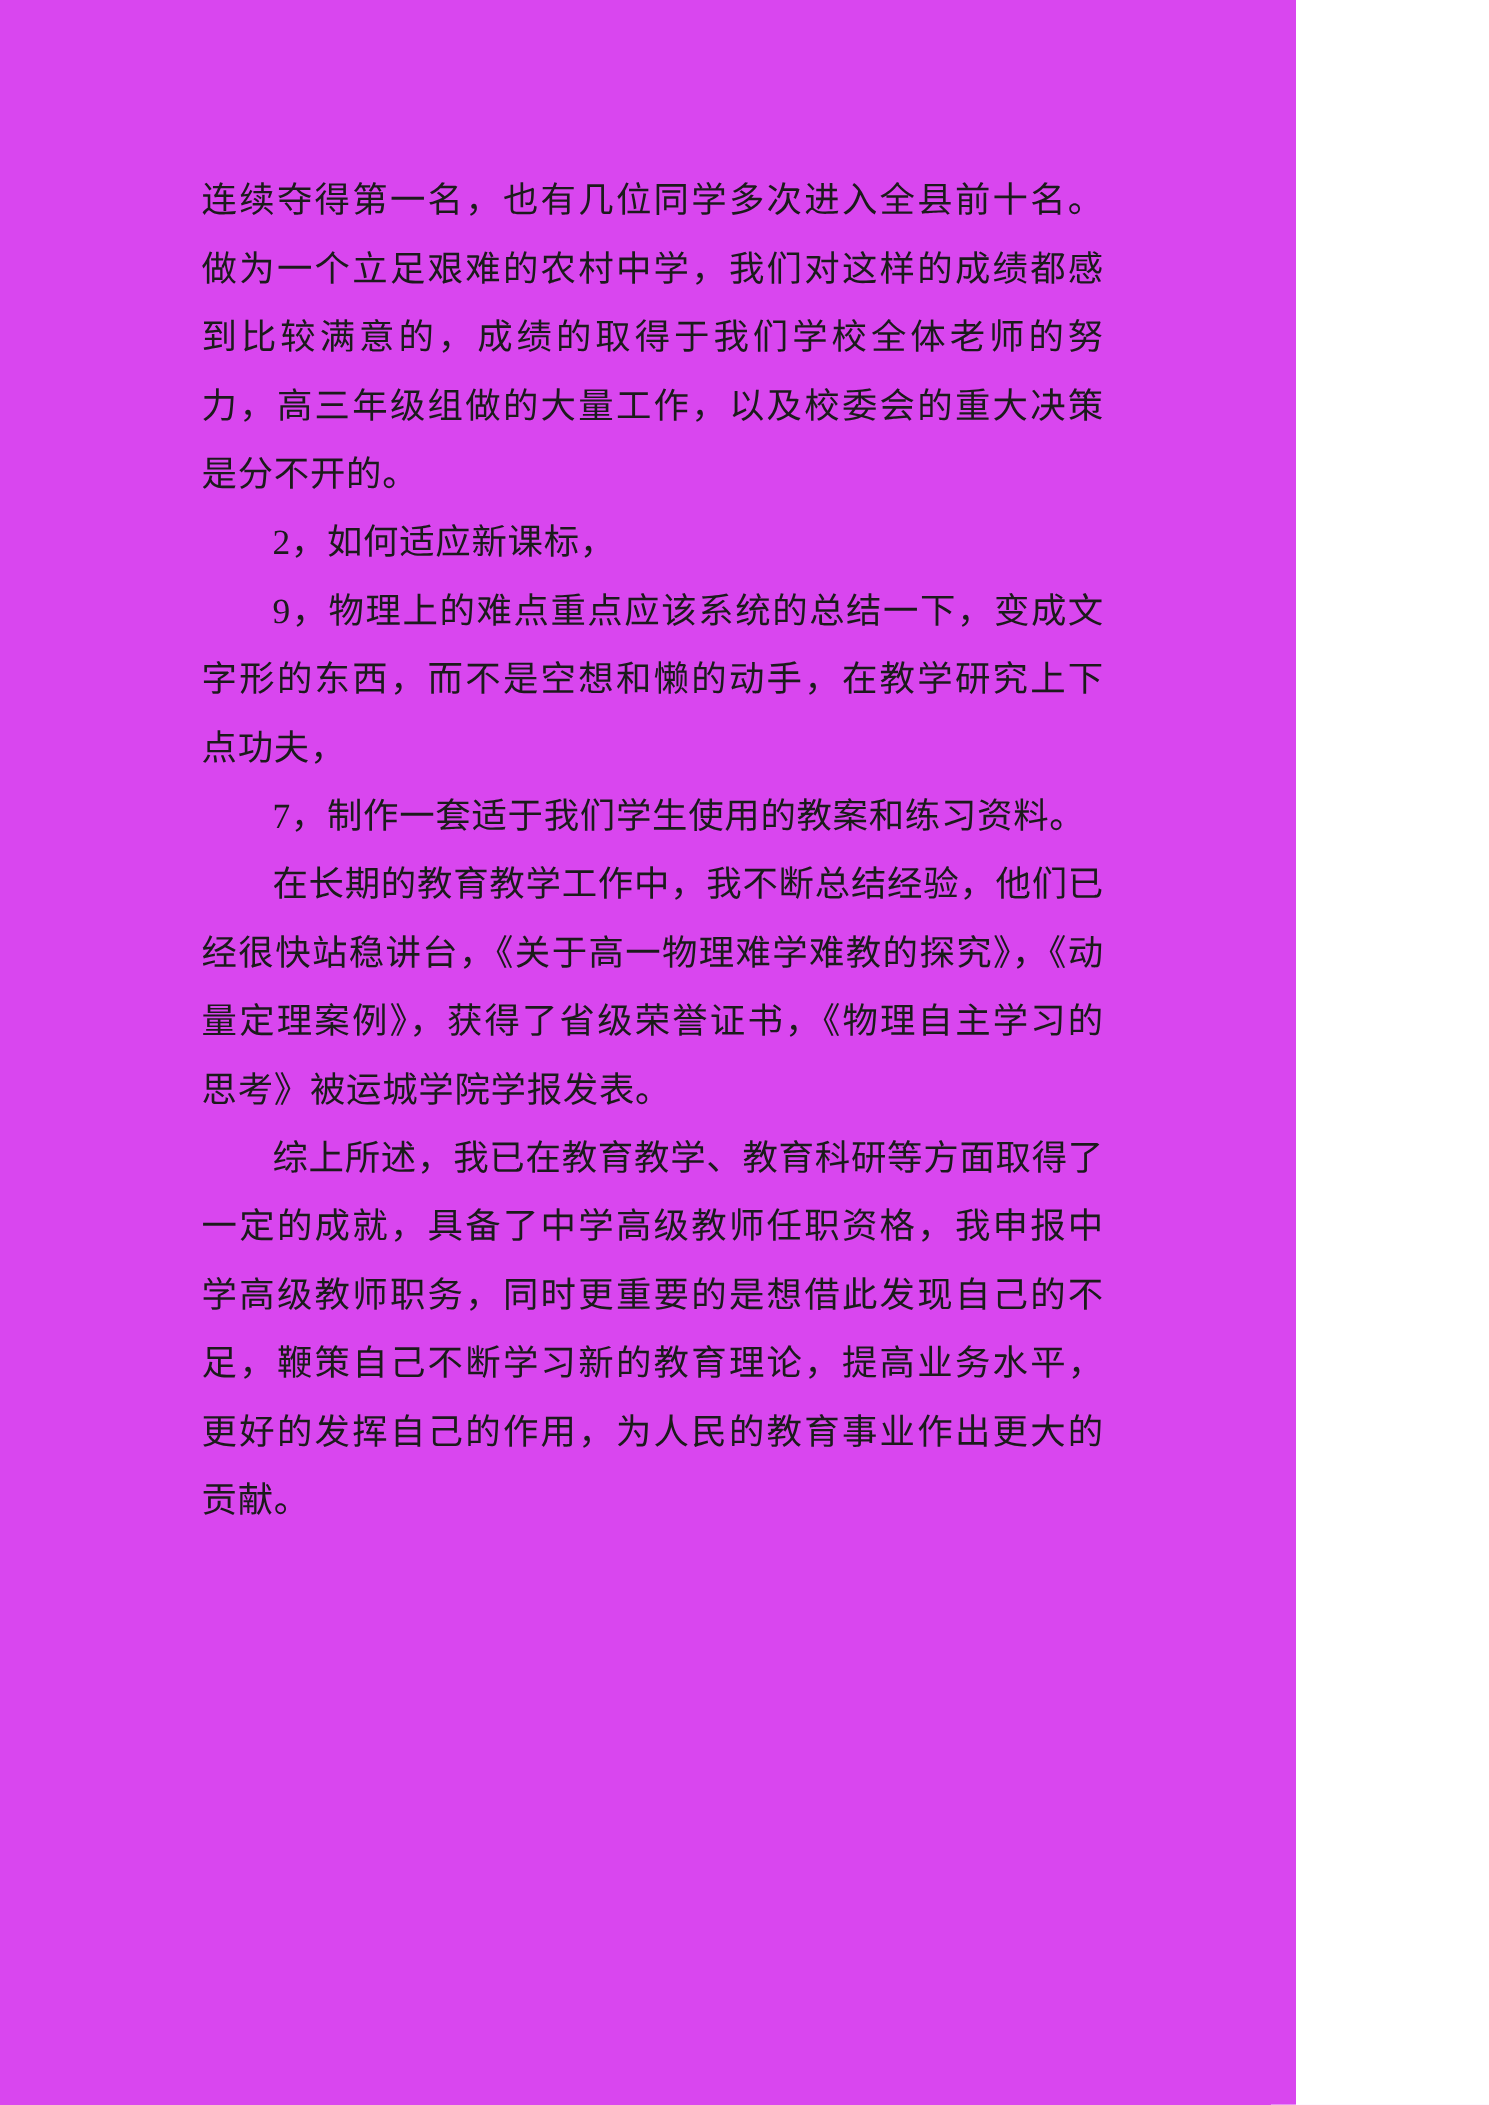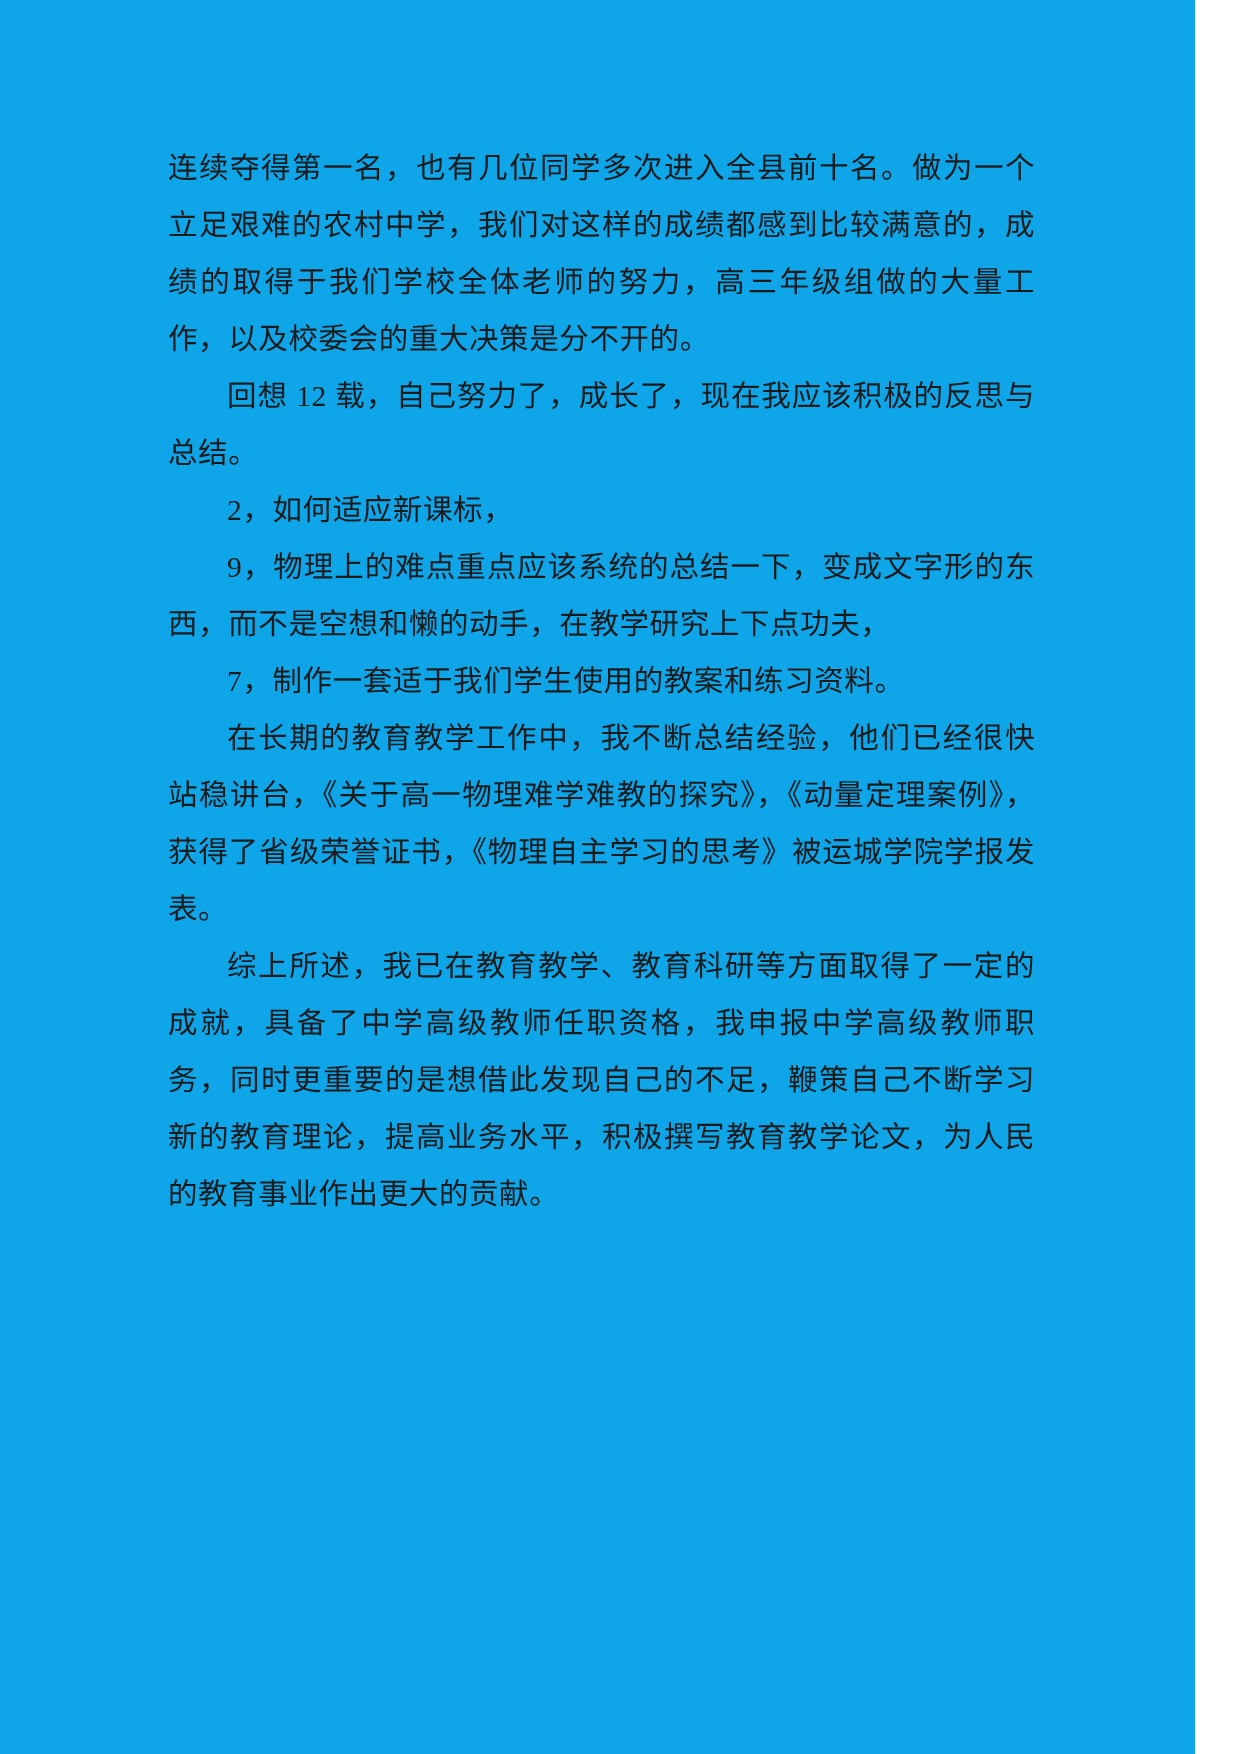--- a/index.html
+++ b/index.html
@@ -10,25 +10,25 @@
   }
   body {
     width: 1241px;
     height: 1754px;
     font-family: "Liberation Serif", "DejaVu Serif", serif;
     color: #1a1a1a;
     -webkit-font-smoothing: antialiased;
   }
   .page {
     position: relative;
-    width: 1195px;
+    width: 1080px;
     height: 1754px;
     box-sizing: border-box;
     padding: 140px 160px 120px 168px;
-    background: #0ea5e9;
+    background: #d946ef;
     overflow: hidden;
   }
   .doc-body {
     display: block;
   }
   p.para {
     margin: 0 0 0 0;
     font-size: 29.5px;
     line-height: 57px;
     letter-spacing: 0.6px;
@@ -46,27 +46,26 @@
   }
 </style>
 </head>
 <body>
 
 <div class="page">
   <div class="doc-body">
 
     <p class="para noindent">连续夺得第一名，也有几位同学多次进入全县前十名。做为一个立足艰难的农村中学，我们对这样的成绩都感到比较满意的，成绩的取得于我们学校全体老师的努力，高三年级组做的大量工作，以及校委会的重大决策是分不开的。</p>
 
-    <p class="para indent">回想 12 载，自己努力了，成长了，现在我应该积极的反思与总结。</p>
 
     <p class="para indent">2，如何适应新课标，</p>
 
     <p class="para indent">9，物理上的难点重点应该系统的总结一下，变成文字形的东西，而不是空想和懒的动手，在教学研究上下点功夫，</p>
 
     <p class="para indent">7，制作一套适于我们学生使用的教案和练习资料。</p>
 
     <p class="para indent">在长期的教育教学工作中，我不断总结经验，他们已经很快站稳讲台，《关于高一物理难学难教的探究》，《动量定理案例》，获得了省级荣誉证书，《物理自主学习的思考》被运城学院学报发表。</p>
 
 
-    <p class="para indent">综上所述，我已在教育教学、教育科研等方面取得了一定的成就，具备了中学高级教师任职资格，我申报中学高级教师职务，同时更重要的是想借此发现自己的不足，鞭策自己不断学习新的教育理论，提高业务水平，积极撰写教育教学论文，为人民的教育事业作出更大的贡献。</p>
+    <p class="para indent">综上所述，我已在教育教学、教育科研等方面取得了一定的成就，具备了中学高级教师任职资格，我申报中学高级教师职务，同时更重要的是想借此发现自己的不足，鞭策自己不断学习新的教育理论，提高业务水平，更好的发挥自己的作用，为人民的教育事业作出更大的贡献。</p>
 
   </div>
 </div>
 
 </body></html>

